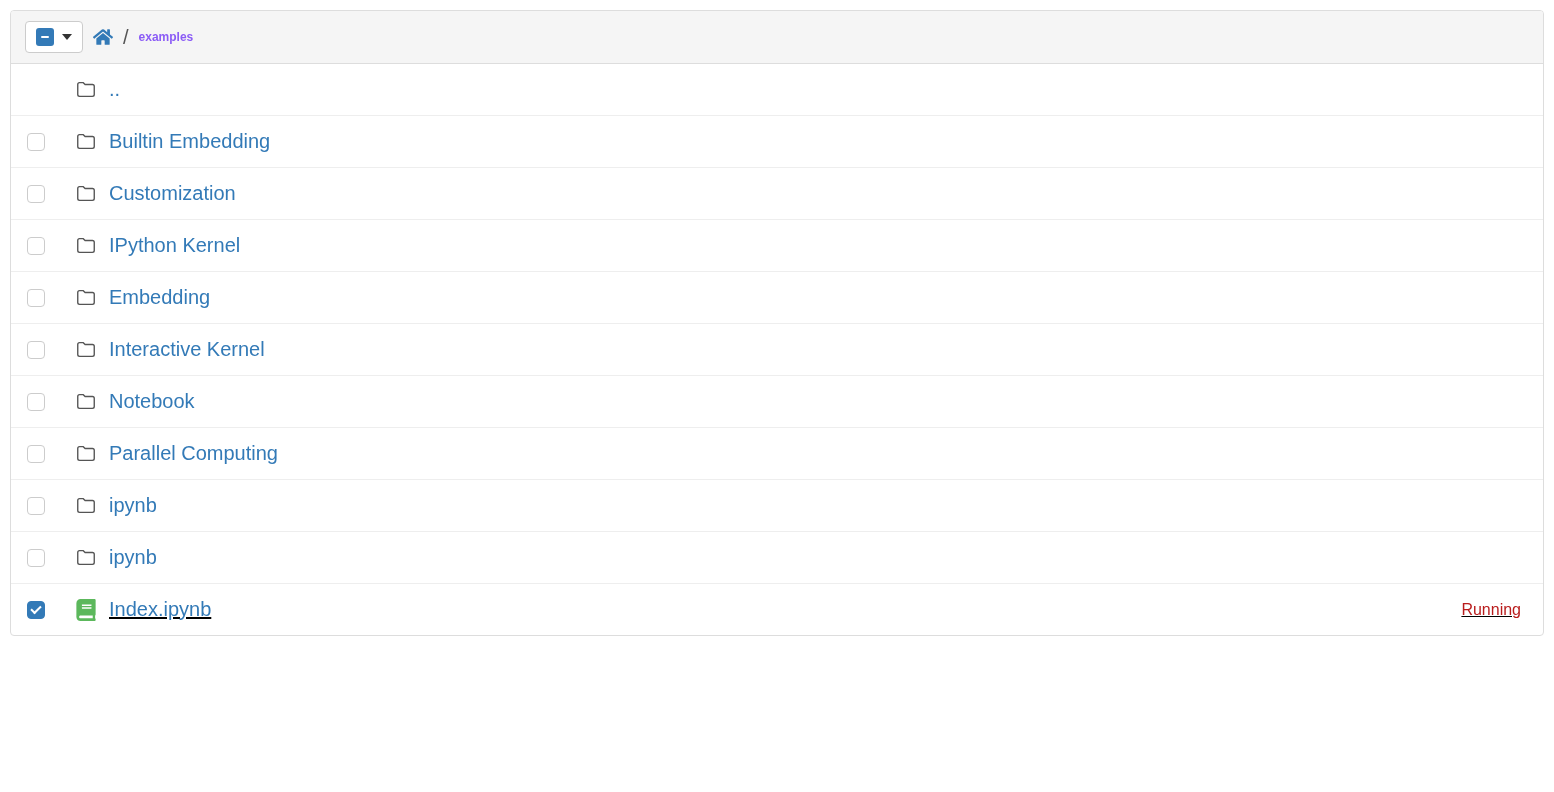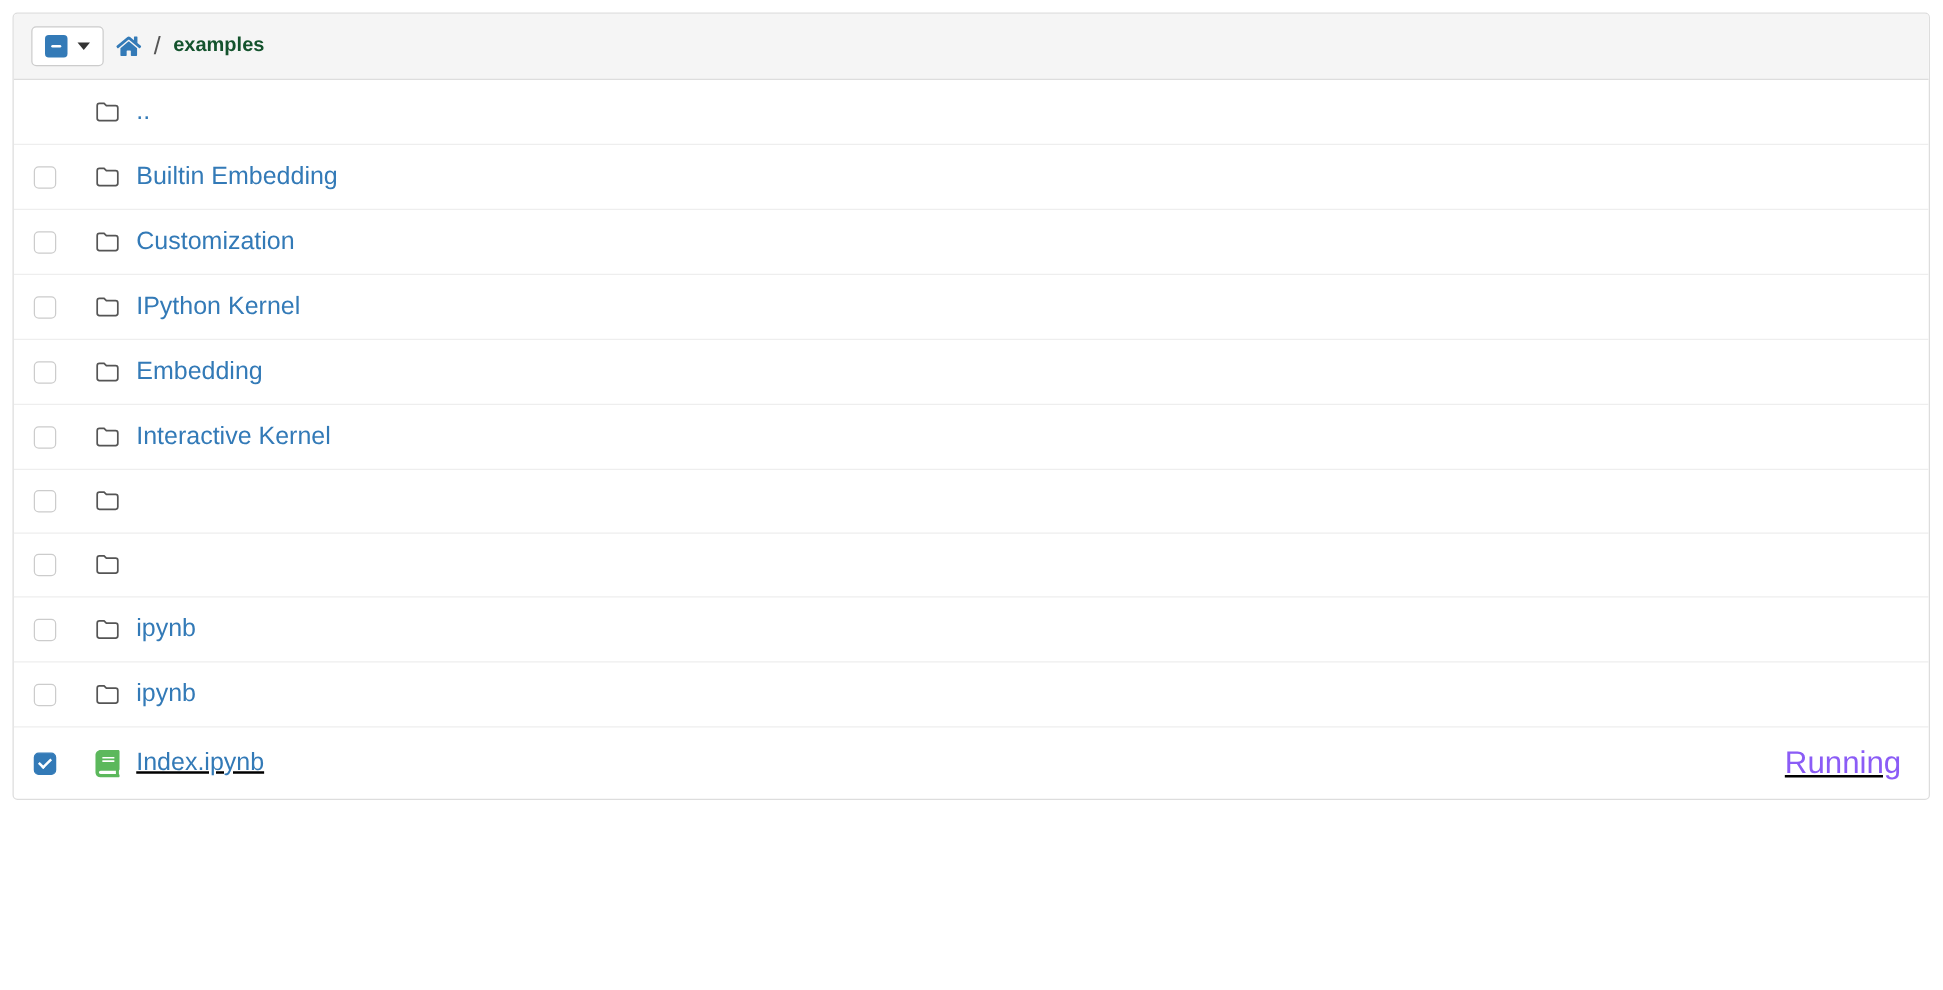--- a/index.html
+++ b/index.html
@@ -63,22 +63,22 @@
     .home-icon svg {
       width: 20px;
       height: 20px;
       display: block;
     }
     .breadcrumb-sep {
       color: #555;
       font-size: 20px;
     }
     .breadcrumb-current {
-      color: #14532d;
-      font-size: 16px;
+      color: #8b5cf6;
+      font-size: 12px;
       font-weight: bold;
       cursor: pointer;
     }
     .file-list {
       list-style: none;
     }
     .file-row {
       display: flex;
       align-items: center;
       padding: 14px 16px;
@@ -137,22 +137,22 @@
     .notebook-icon svg {
       fill: #5cb85c;
     }
     .item-name {
       color: #337ab7;
       font-size: 20px;
       cursor: pointer;
       flex: 1;
     }
     .item-status {
-      color: #8b5cf6;
-      font-size: 25px;
+      color: #b91c1c;
+      font-size: 16px;
       margin-right: 6px;
     }
   </style>
 </head>
 <body>
 
 <div class="file-browser">
 
   <div class="breadcrumb-bar">
     <button class="select-all-btn">
@@ -227,28 +227,30 @@
         </span>
         <span class="item-name">Interactive Kernel</span>
       </li>
       <li class="file-row">
         <span class="row-checkbox"></span>
         <span class="item-icon folder-icon">
           <svg viewBox="0 0 24 24">
             <path d="M3 6a2 2 0 0 1 2-2h4l2 2h8a2 2 0 0 1 2 2v9a2 2 0 0 1-2 2H5a2 2 0 0 1-2-2V6z" fill="none" stroke="#555" stroke-width="1.5"></path>
           </svg>
         </span>
-      </li>
-      <li class="file-row">
-        <span class="row-checkbox"></span>
-        <span class="item-icon folder-icon">
-          <svg viewBox="0 0 24 24">
-            <path d="M3 6a2 2 0 0 1 2-2h4l2 2h8a2 2 0 0 1 2 2v9a2 2 0 0 1-2 2H5a2 2 0 0 1-2-2V6z" fill="none" stroke="#555" stroke-width="1.5"></path>
-          </svg>
-        </span>
+        <span class="item-name">Notebook</span>
+      </li>
+      <li class="file-row">
+        <span class="row-checkbox"></span>
+        <span class="item-icon folder-icon">
+          <svg viewBox="0 0 24 24">
+            <path d="M3 6a2 2 0 0 1 2-2h4l2 2h8a2 2 0 0 1 2 2v9a2 2 0 0 1-2 2H5a2 2 0 0 1-2-2V6z" fill="none" stroke="#555" stroke-width="1.5"></path>
+          </svg>
+        </span>
+        <span class="item-name">Parallel Computing</span>
       </li>
       <li class="file-row">
         <span class="row-checkbox"></span>
         <span class="item-icon folder-icon">
           <svg viewBox="0 0 24 24">
             <path d="M3 6a2 2 0 0 1 2-2h4l2 2h8a2 2 0 0 1 2 2v9a2 2 0 0 1-2 2H5a2 2 0 0 1-2-2V6z" fill="none" stroke="#555" stroke-width="1.5"></path>
           </svg>
         </span>
         <span class="item-name">ipynb</span>
       </li>

